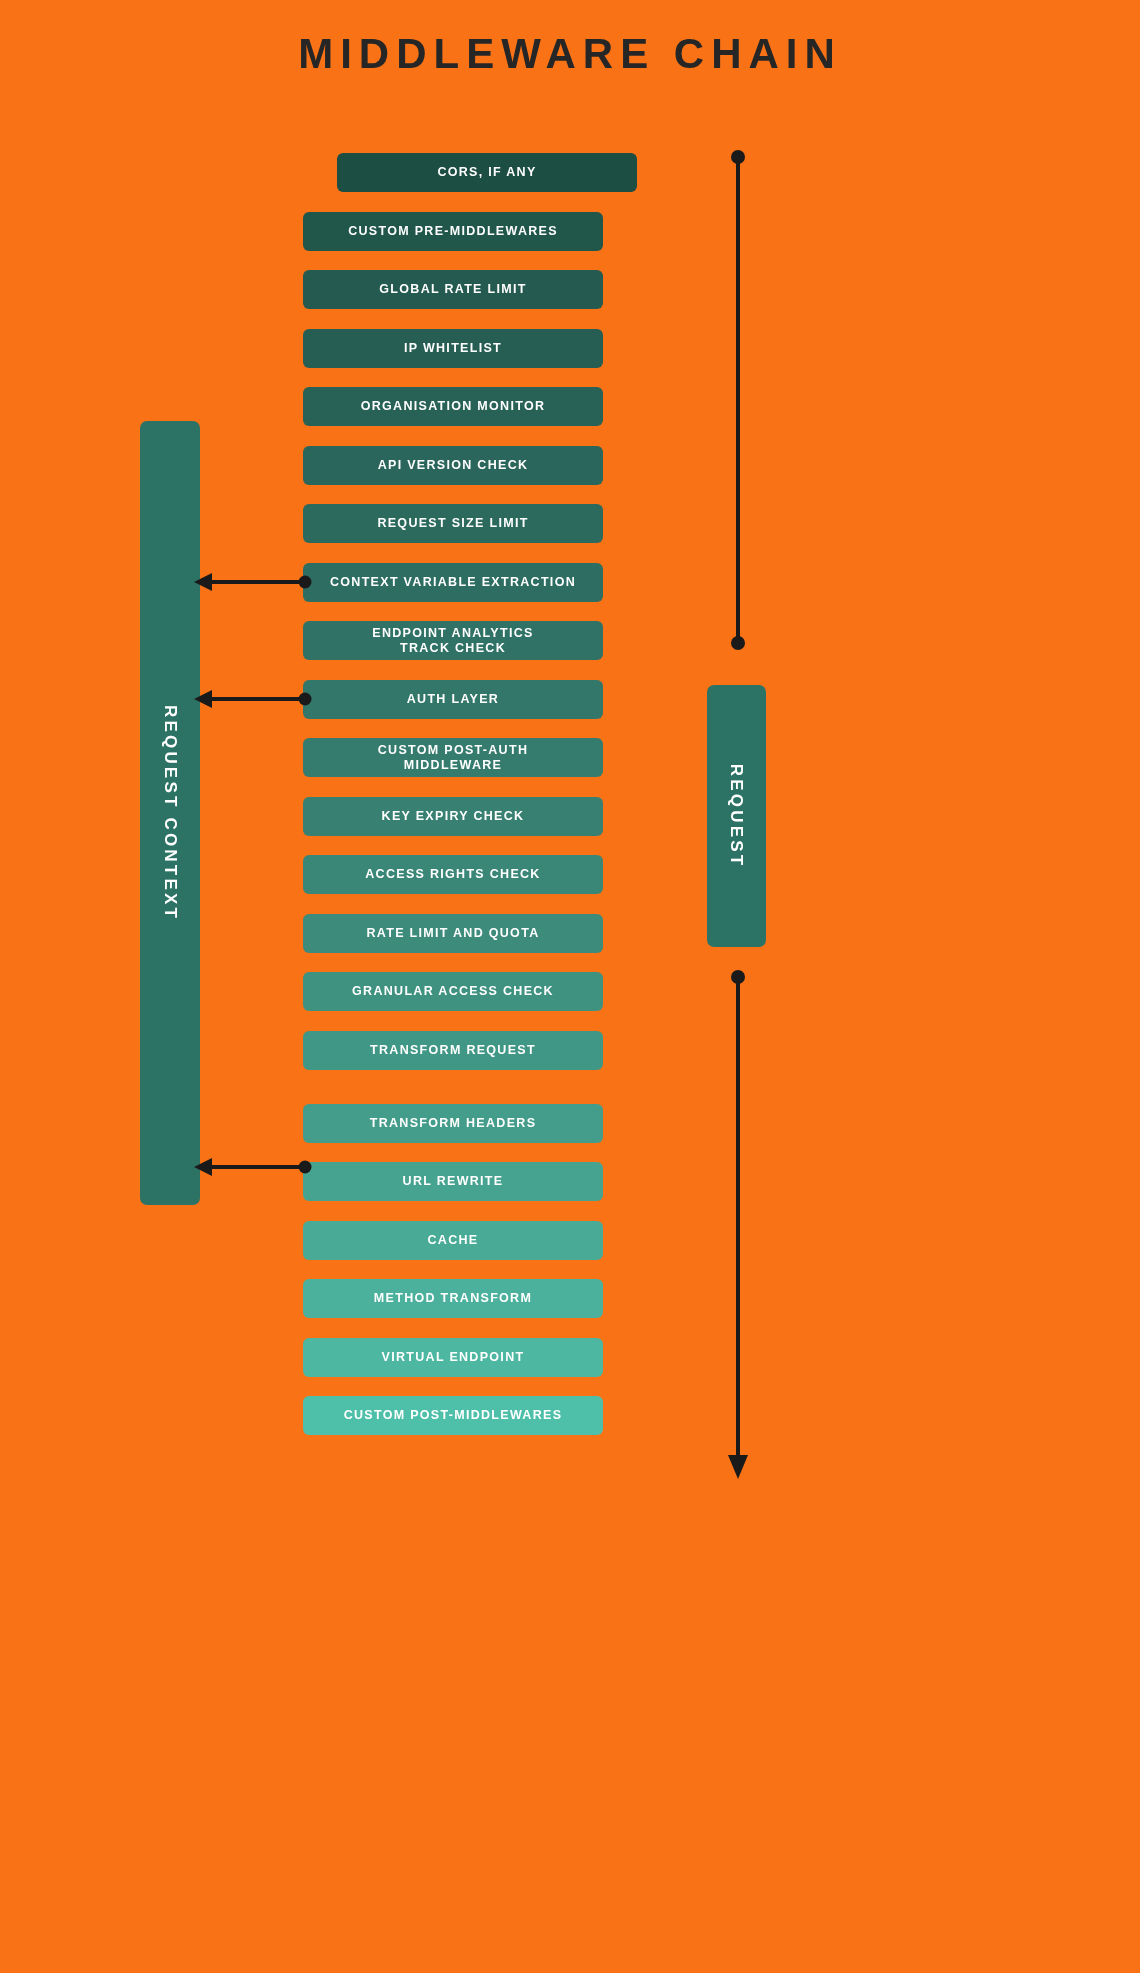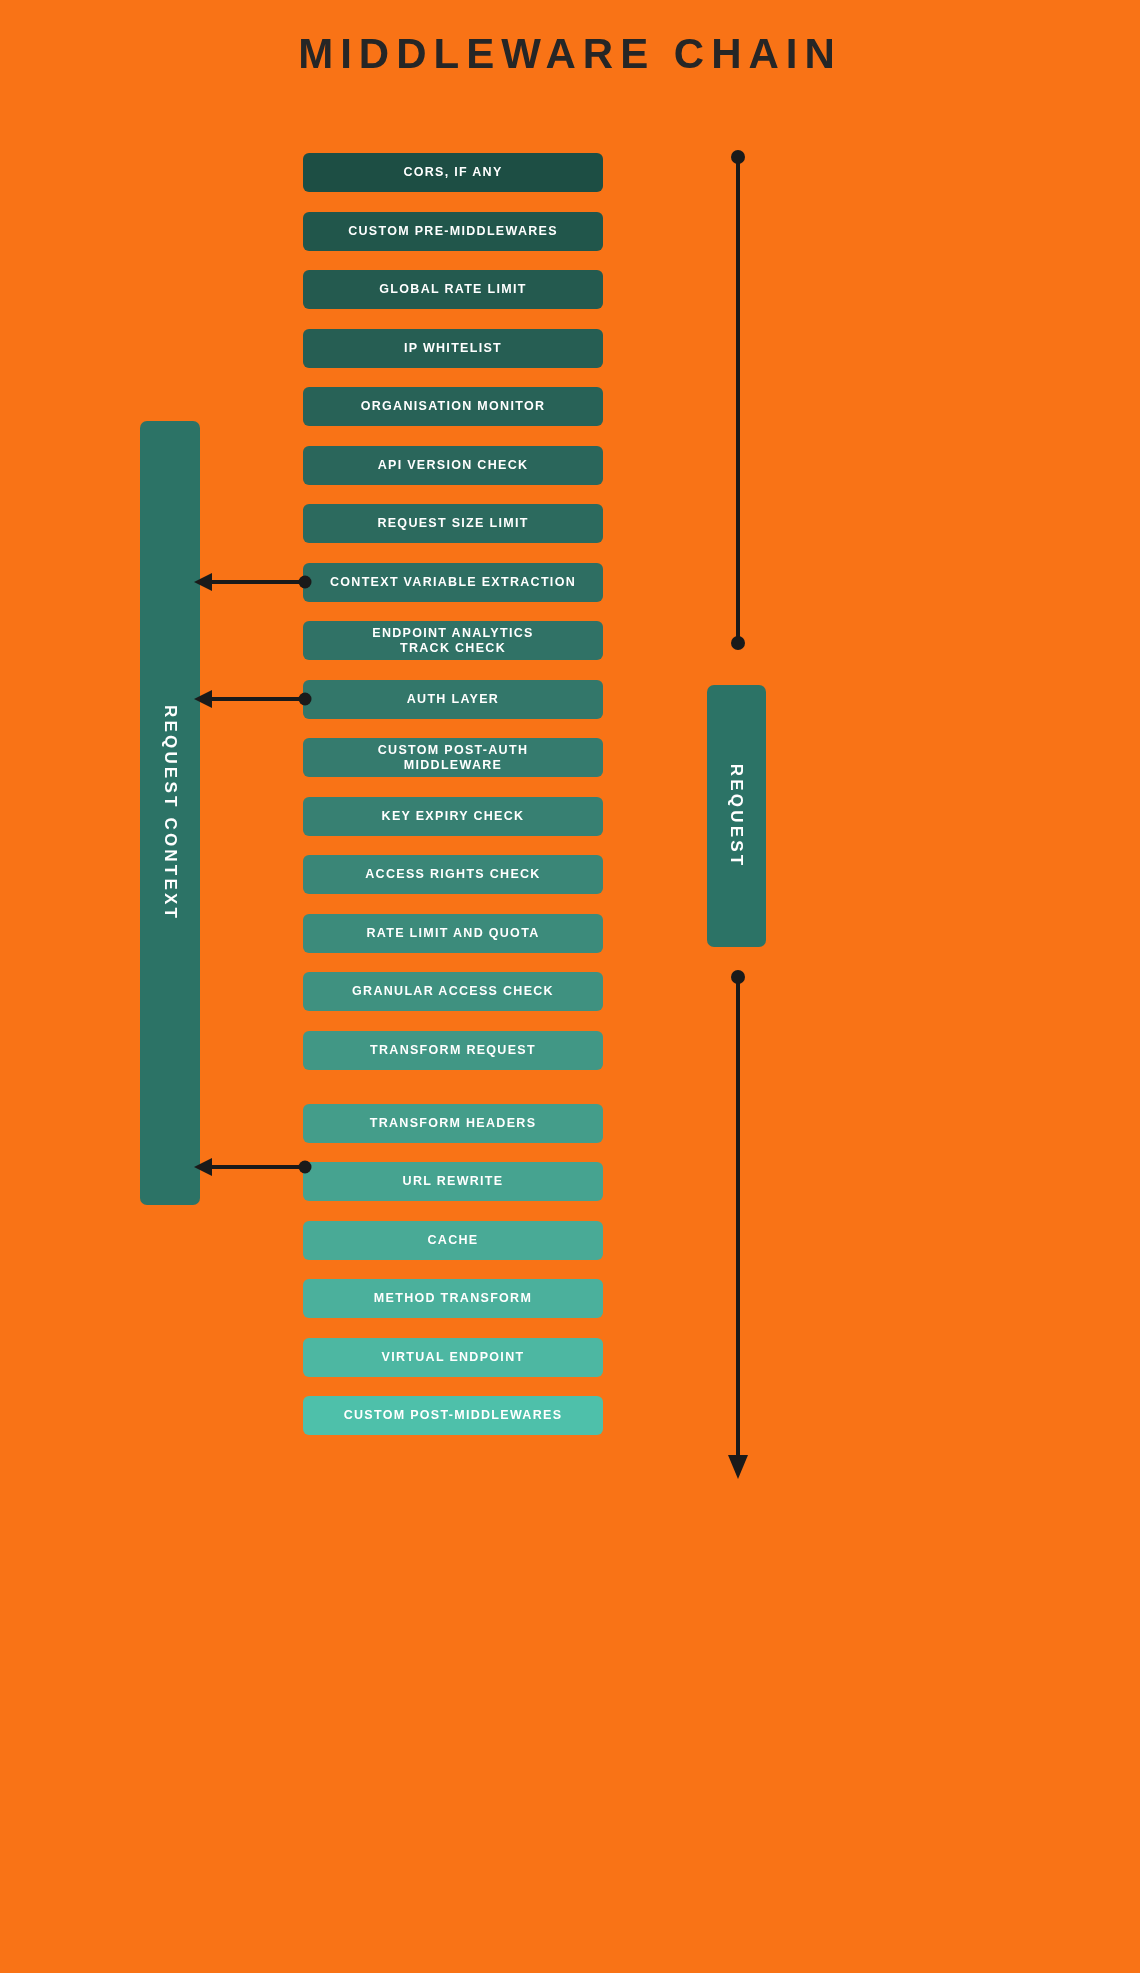--- a/index.html
+++ b/index.html
@@ -129,21 +129,21 @@
 
   <div id="request-context-bar">
     <span id="request-context-label">REQUEST CONTEXT</span>
   </div>
 
   <div id="request-bar">
     <span id="request-label">REQUEST</span>
   </div>
 
   <div id="chain-column">
-      <div class="step-box" style="background: rgb(29, 78, 68);">
+      <div class="step-box" style="background: rgb(29, 78, 68); margin-left: 34px;">
         <span>CORS, IF ANY</span>
       </div>
       <div class="step-box" style="background: rgb(33, 86, 75);">
         <span>CUSTOM PRE-MIDDLEWARES</span>
       </div>
       <div class="step-box" style="background: rgb(36, 90, 79);">
         <span>GLOBAL RATE LIMIT</span>
       </div>
       <div class="step-box" style="background: rgb(38, 94, 83);">
         <span>IP WHITELIST</span>

